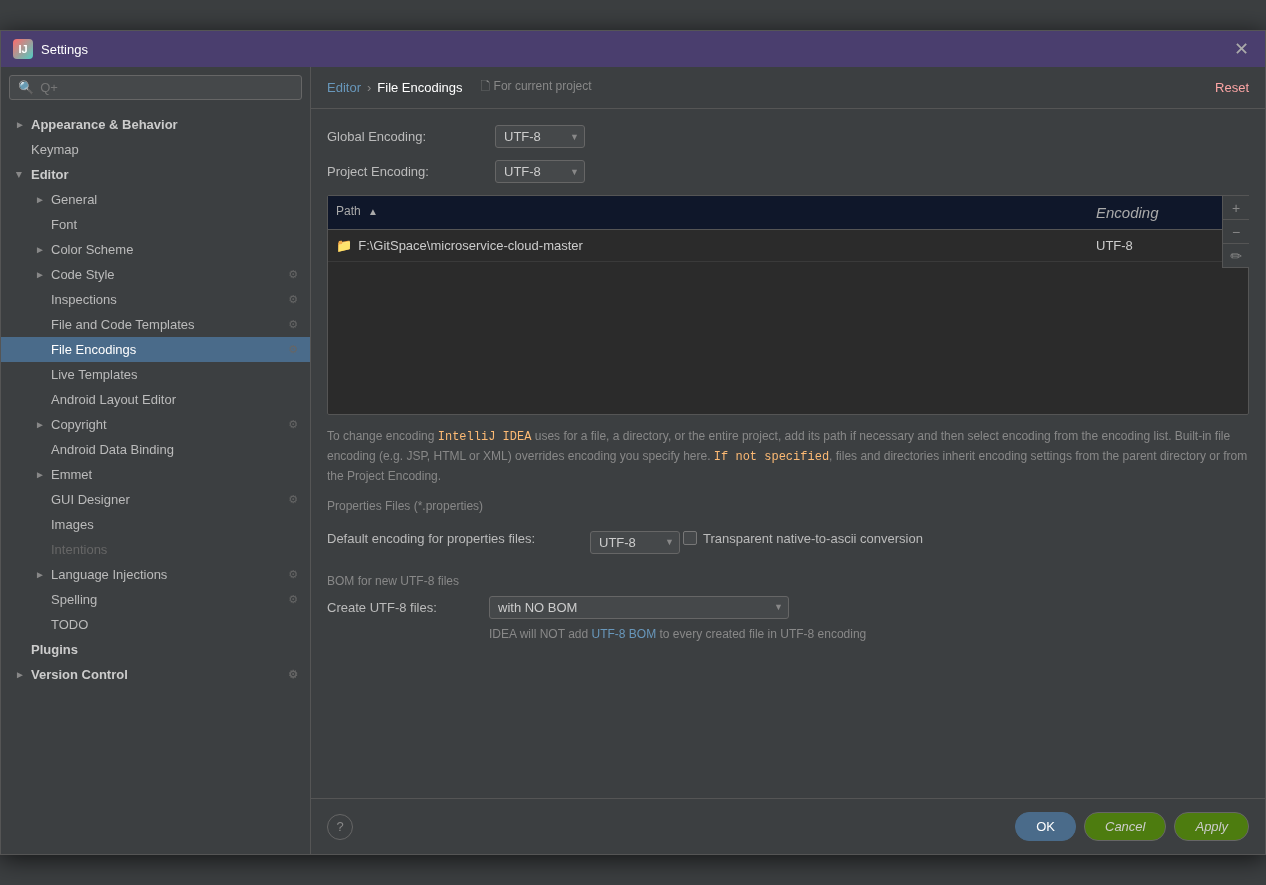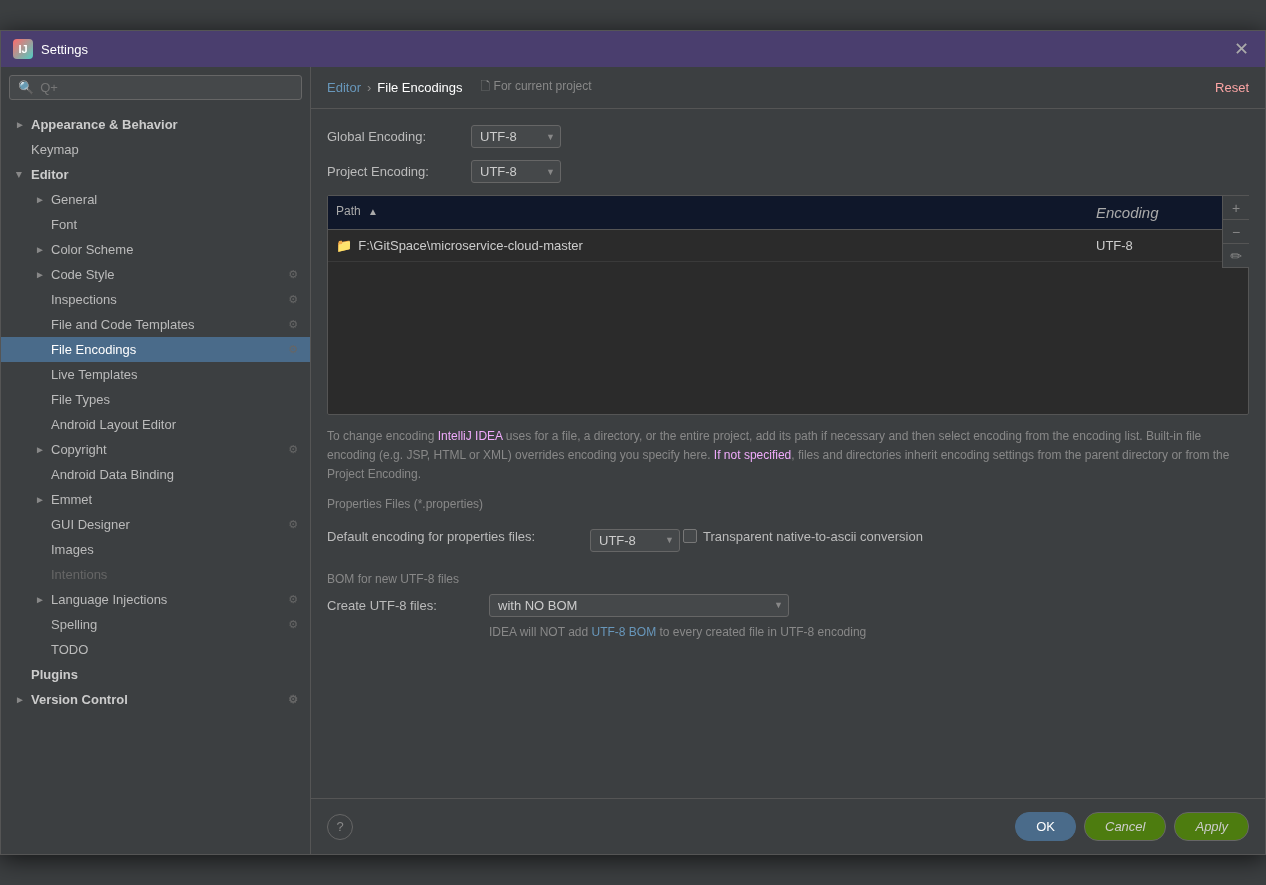--- a/index.html
+++ b/index.html
@@ -165,21 +165,21 @@
       flex: 1;
       padding: 16px;
       overflow-y: auto;
       display: flex;
       flex-direction: column;
       gap: 12px;
     }
     .encoding-row {
       display: flex;
       align-items: center;
-      gap: 4px;
+      gap: 28px;
     }
     .encoding-label {
       color: #bbbbbb;
       font-size: 13px;
       min-width: 140px;
     }
     .select-box {
       background: #45484a;
       border: 1px solid #666;
       color: #cccccc;
@@ -277,21 +277,21 @@
       width: 160px;
       padding: 4px 8px;
       color: #cccccc;
       font-size: 13px;
     }
     .info-text {
       color: #888;
       font-size: 12px;
       line-height: 1.6;
     }
-    .info-text span.link { color: #f0abfc; }
+    .info-text span.link { color: #fdba74; font-family: Liberation Mono, monospace; }
     .section-title {
       color: #888;
       font-size: 12px;
       margin-bottom: 8px;
     }
     .properties-section {
       display: flex;
       flex-direction: column;
       gap: 10px;
     }
@@ -432,24 +432,20 @@
           <span class="settings-icon">⚙</span>
         </li>
         <li class="nav-item nav-indent active">
           <span class="nav-arrow">&nbsp;</span>
           <span>File Encodings</span>
           <span class="settings-icon">⚙</span>
         </li>
         <li class="nav-item nav-indent">
           <span class="nav-arrow">&nbsp;</span>
           <span>Live Templates</span>
-        </li>
-        <li class="nav-item nav-indent">
-          <span class="nav-arrow">&nbsp;</span>
-          <span>File Types</span>
         </li>
         <li class="nav-item nav-indent">
           <span class="nav-arrow">&nbsp;</span>
           <span>Android Layout Editor</span>
         </li>
         <li class="nav-item nav-indent">
           <span class="nav-arrow">►</span>
           <span>Copyright</span>
           <span class="settings-icon">⚙</span>
         </li>

